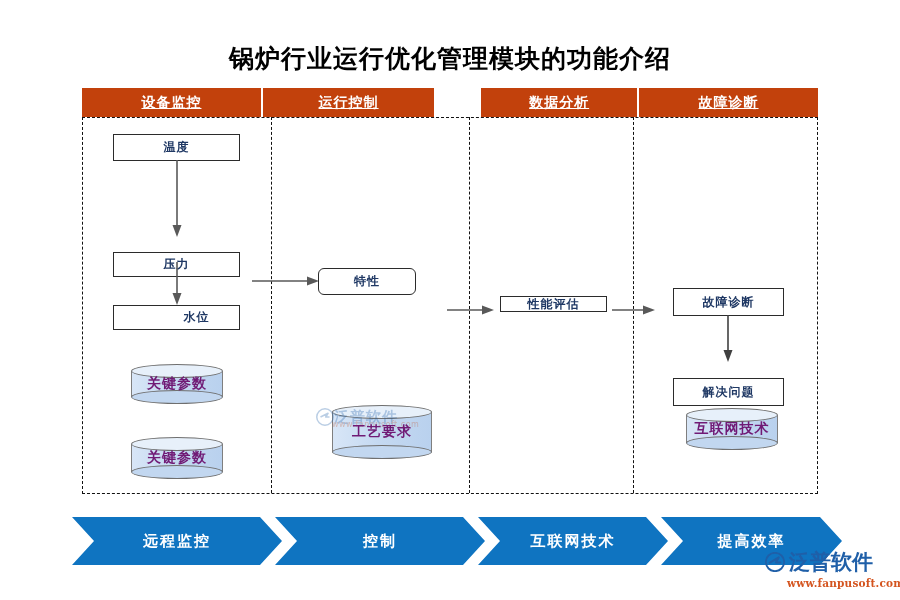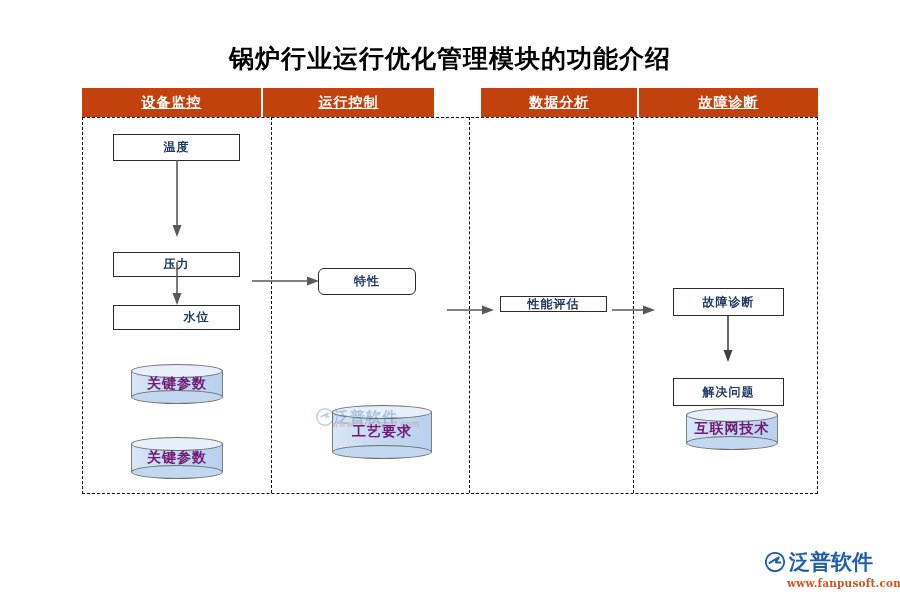--- a/index.html
+++ b/index.html
@@ -280,20 +280,26 @@
 
   <div class="pbox" style="left:673px;top:364px;width:111px;height:28px;margin-top:14px;">解决问题</div>
 
   <div class="cyl" style="left:686px;top:408px;width:92px;height:42px;">
     <div class="body"></div>
     <div class="bottom"></div>
     <div class="top"></div>
     <div class="ctext">互联网技术</div>
   </div>
 
+  <div class="chevrons">
+    <div class="chev first" style="left:0px;width:210px;">远程监控</div>
+    <div class="chev mid" style="left:203px;width:210px;">控制</div>
+    <div class="chev mid" style="left:406px;width:190px;">互联网技术</div>
+    <div class="chev mid" style="left:589px;width:181px;">提高效率</div>
+  </div>
 
   <div class="logo">
     <div class="lrow">
       <svg class="mark" viewBox="0 0 24 24">
         <circle cx="12" cy="12" r="11" fill="none" stroke="#1f5fa8" stroke-width="2.2"></circle>
         <path d="M5.5 13 L16.5 6.5 L13 12.5 L18.5 12.5" fill="none" stroke="#1f5fa8" stroke-width="2.4" stroke-linejoin="round" stroke-linecap="round"></path>
       </svg>
       <span class="lname">泛普软件</span>
     </div>
     <div class="lurl">www.fanpusoft.com</div>

